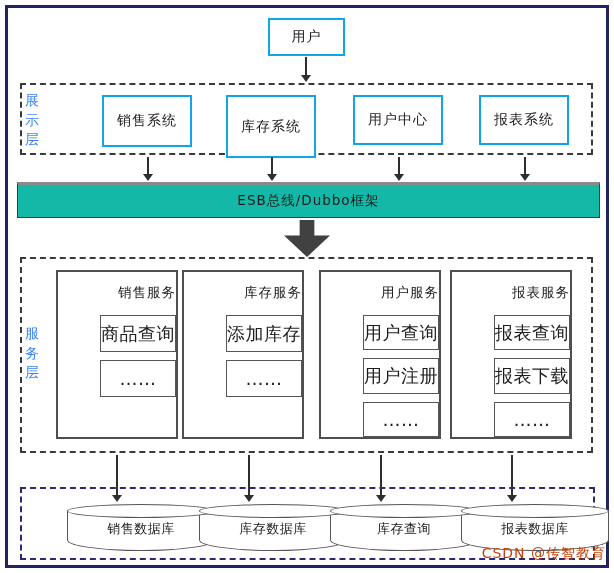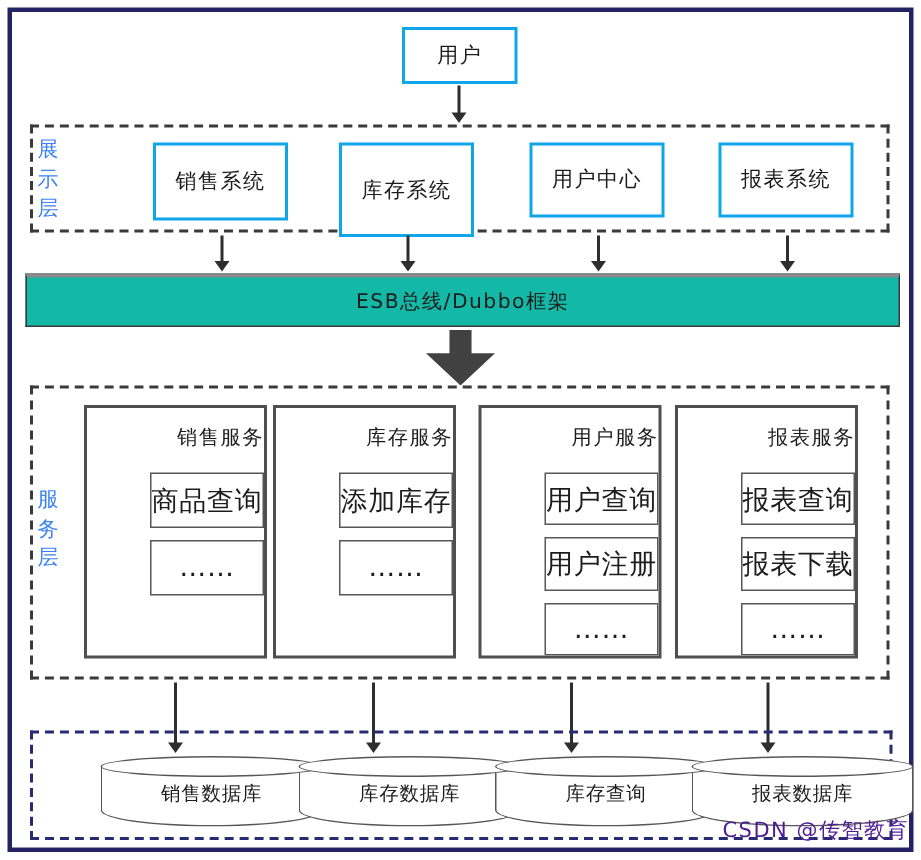--- a/index.html
+++ b/index.html
@@ -69,21 +69,21 @@
     position:absolute; left:0; right:0; top:7px; bottom:0;
     border:1.5px solid #565656; border-top:none; background:#fff;
     border-radius:0 0 50% 50% / 0 0 11px 11px; box-sizing:border-box; z-index:1;
   }
   .db .db-label {
     position:absolute; left:0; right:0; top:16px; text-align:center;
     font-size:13px; z-index:3; letter-spacing:0.5px;
   }
   .watermark {
     position:absolute; right:8px; top:545px; font-size:14px;
-    color:#4c1d95; letter-spacing:1px; z-index:5;
+    color:#c2410c; letter-spacing:1px; z-index:5;
   }
 </style>
 </head>
 <body>
 
 <div class="canvas">
   <div class="frame"></div>
 
   <div class="box" style="left:268px; top:18px; width:77px; height:38px;">
     <span>用户</span>

